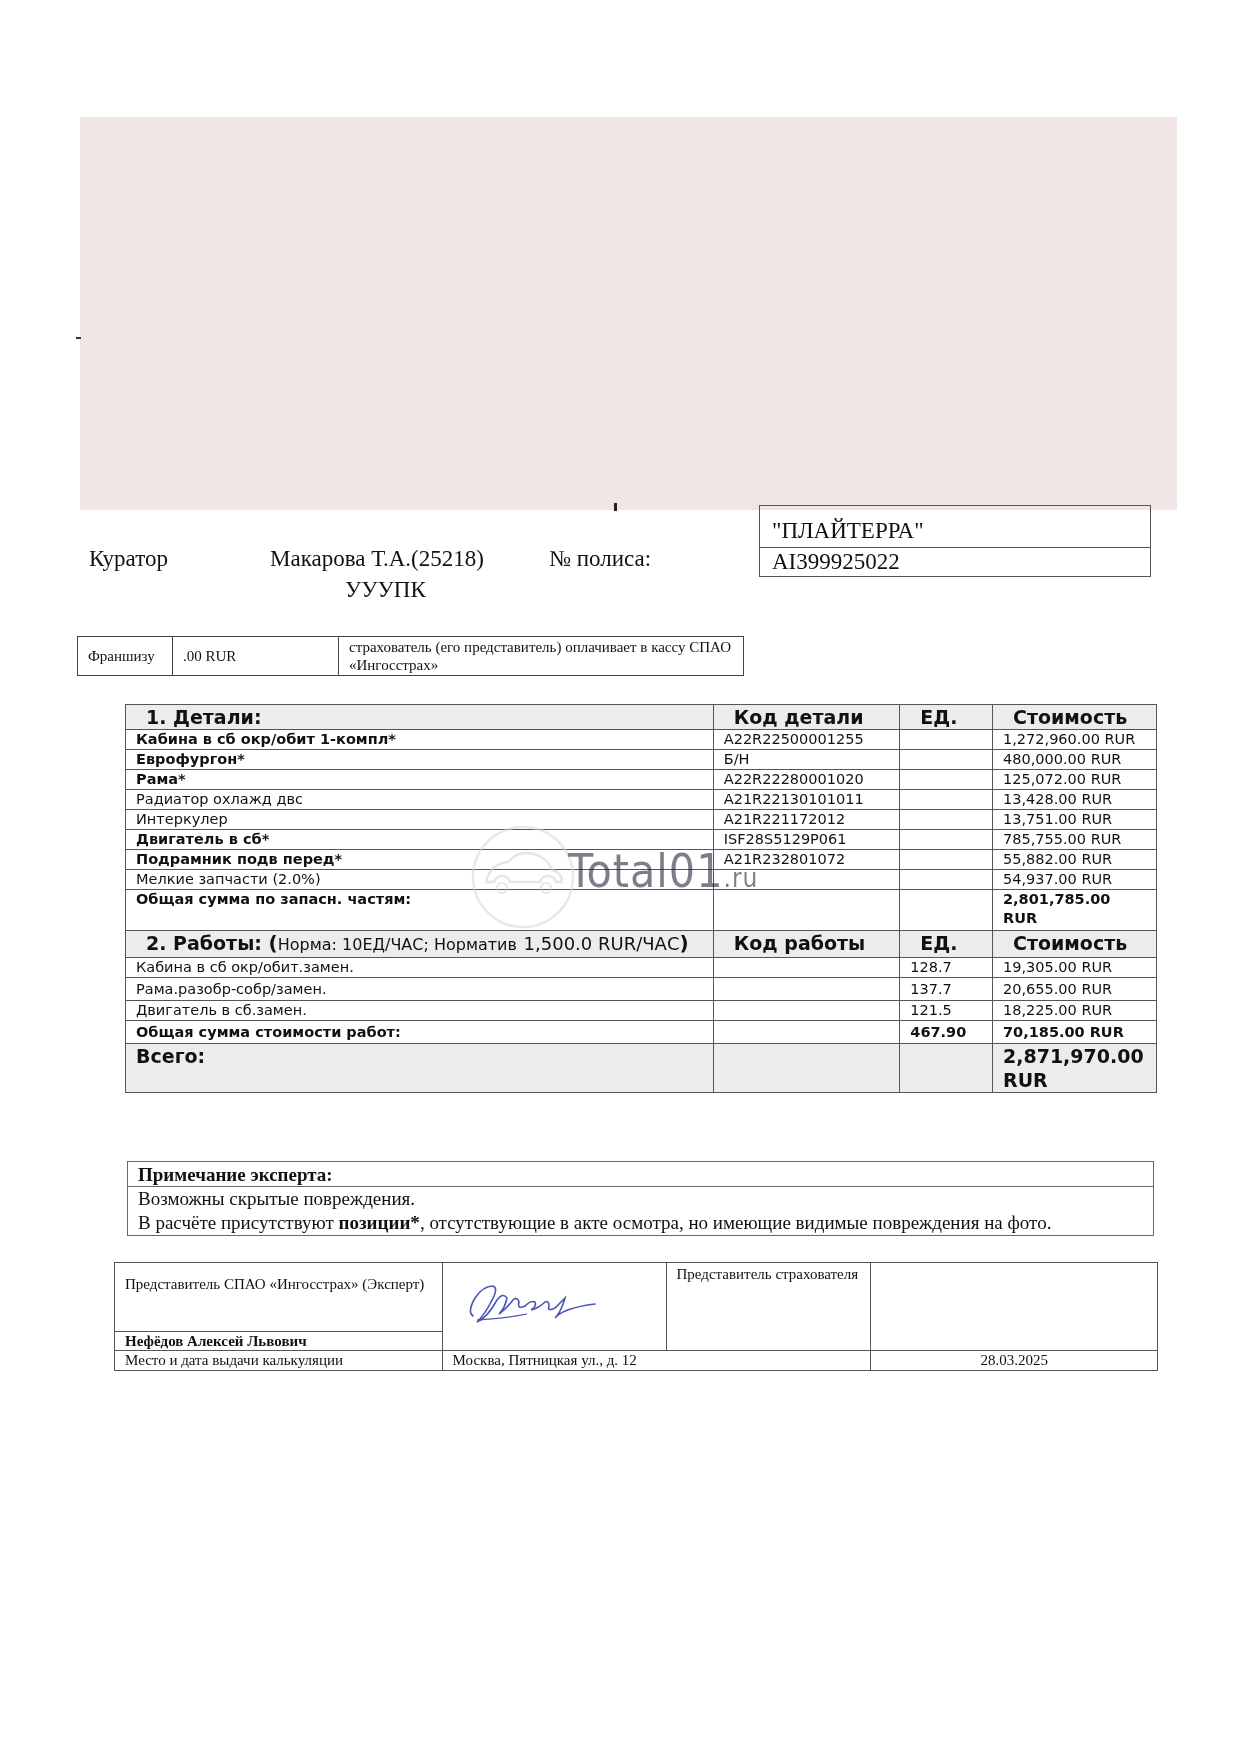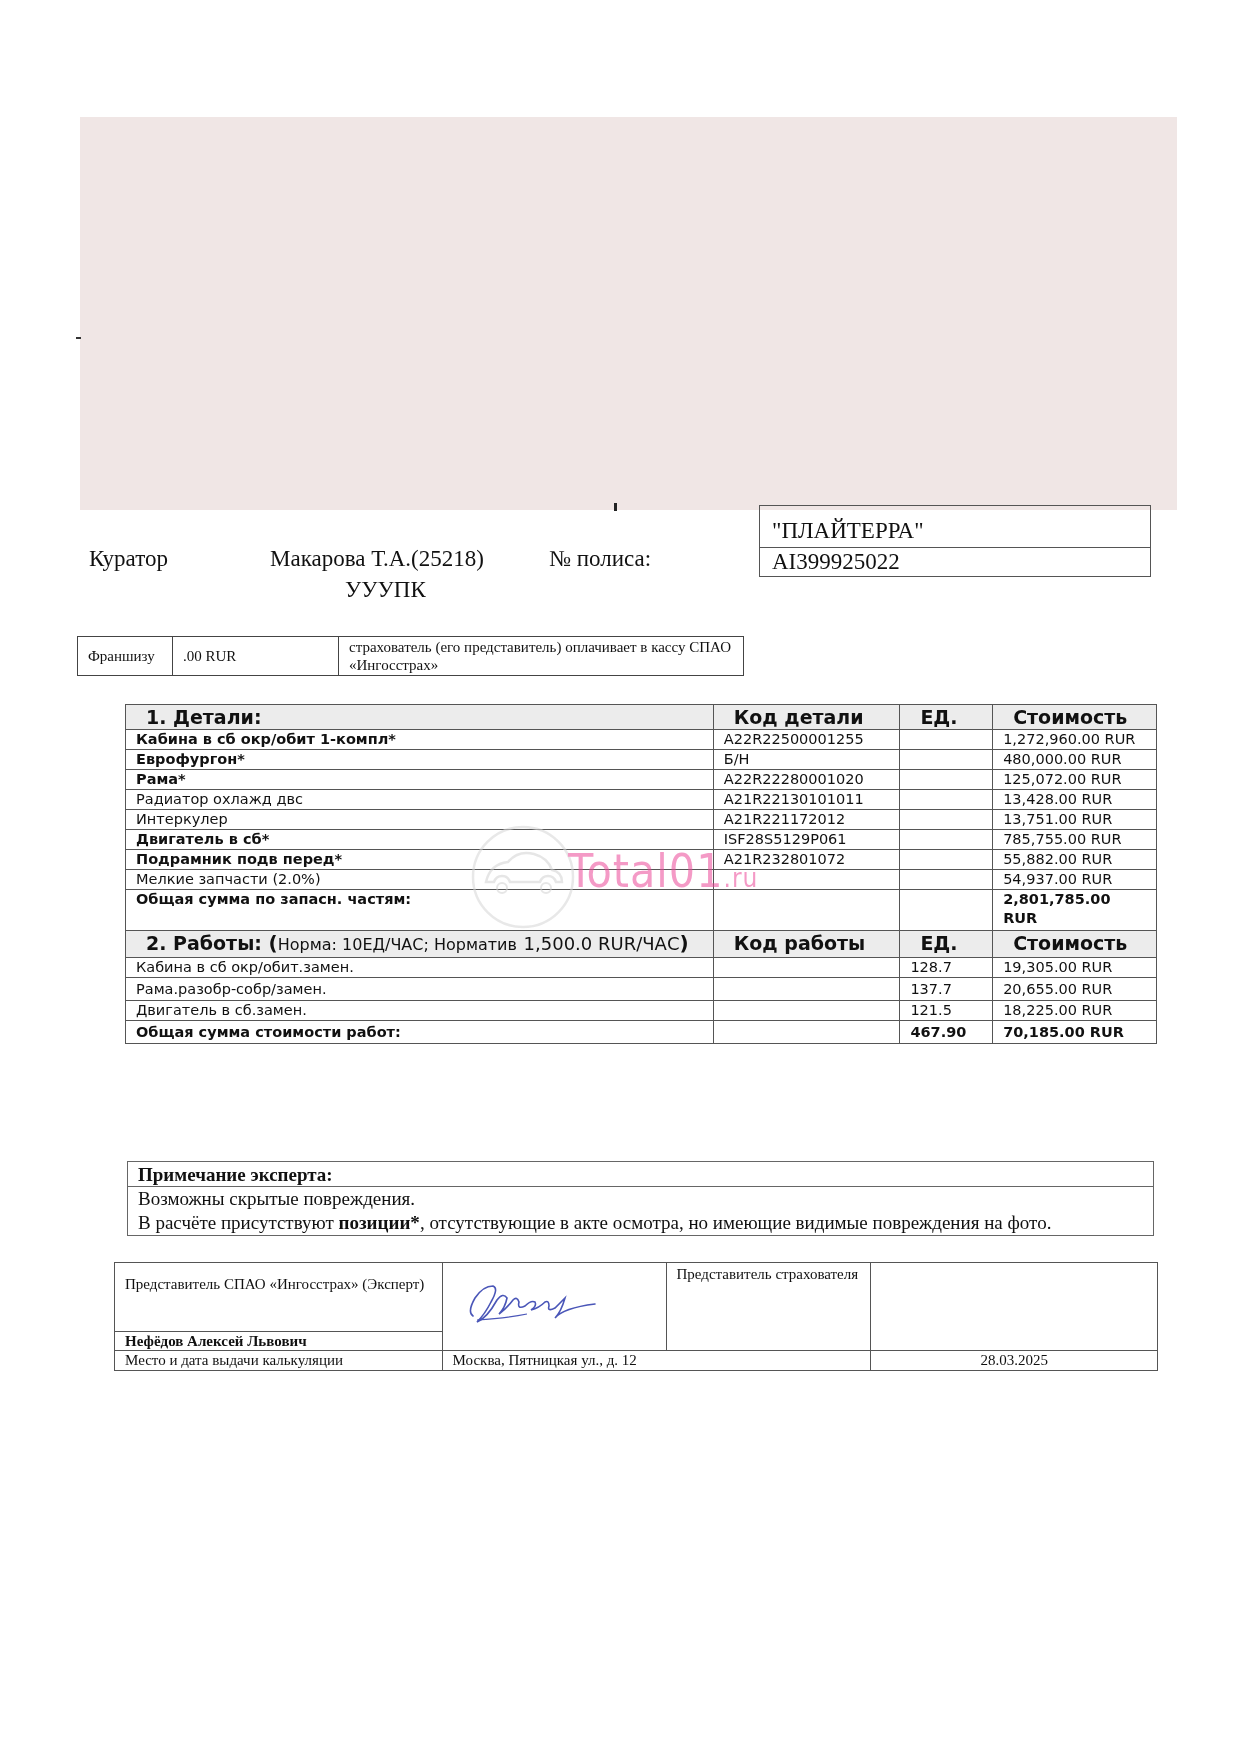--- a/index.html
+++ b/index.html
@@ -39,21 +39,21 @@
   .calc tr.hdr td .paren { font-weight: bold; font-size: 20px; }
   .calc td.b { font-weight: bold; }
   .calc tr.tall td { height: 22px; line-height: 22px; }
   .calc tr.sum td { height: 40px; }
   .calc tr.grand td { background: #ececec; height: 48px; font-weight: bold; font-size: 19px; line-height: 24px; }
   .calc td.wrap { white-space: normal; }
 
   
   .watermark { left: 468px; top: 822px; width: 300px; height: 110px; opacity: 0.55; pointer-events: none; }
   .watermark .wm-text { position: absolute; left: 100px; top: 22px; font-family: "DejaVu Sans", sans-serif;
-        font-size: 46px; color: #ec4899; letter-spacing: 1px; font-stretch: condensed; }
+        font-size: 46px; color: #0f172a; letter-spacing: 1px; font-stretch: condensed; }
   .watermark .wm-ru { font-size: 26px; }
 
   
   .note { left: 127px; top: 1161px; width: 1027px; }
   .note td { border: 1.5px solid #666; font-size: 19px; padding: 0 10px; line-height: 23px; }
   .note .title { font-weight: bold; height: 24px; }
   .note .body { height: 48px; line-height: 24px; }
 
   
   .sign { left: 114px; top: 1262px; width: 1044px; }
@@ -191,20 +191,26 @@
         <td>18,225.00 RUR</td>
       </tr>
     </tbody>
   <tbody>
     <tr class="tall">
       <td class="b">Общая сумма стоимости работ:</td>
       <td></td>
       <td class="b">467.90</td>
       <td class="b">70,185.00 RUR</td>
     </tr>
+    <tr class="grand">
+      <td>Всего:</td>
+      <td></td>
+      <td></td>
+      <td class="wrap">2,871,970.00 RUR</td>
+    </tr>
   </tbody>
 </table>
 
 <div class="abs watermark">
   <svg width="110" height="110" viewBox="0 0 110 110">
     <circle cx="55" cy="55" r="50" fill="none" stroke="#d6d6d6" stroke-width="2.5"></circle>
     <path d="M18 60 q4 -18 22 -20 q10 -12 26 -8 q14 4 18 16 q10 2 10 12 l-6 0 q-2 -6 -8 -6 q-6 0 -8 6 l-30 0 q-2 -6 -8 -6 q-6 0 -8 6 z" fill="none" stroke="#d2d2d2" stroke-width="2.5"></path>
     <circle cx="34" cy="66" r="5" fill="none" stroke="#d2d2d2" stroke-width="2"></circle>
     <circle cx="78" cy="66" r="5" fill="none" stroke="#d2d2d2" stroke-width="2"></circle>
   </svg>

